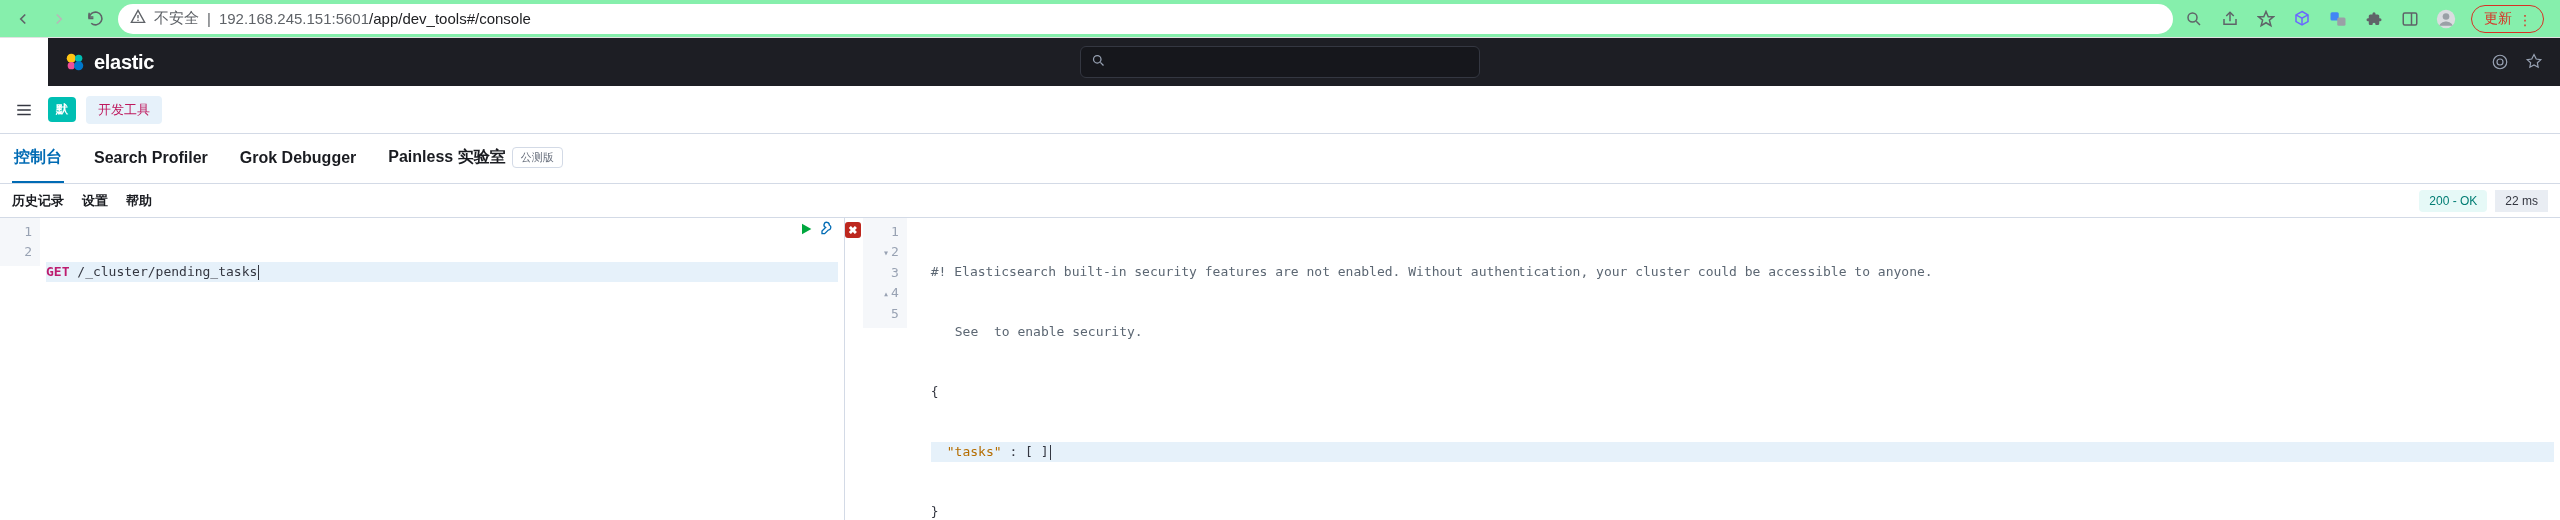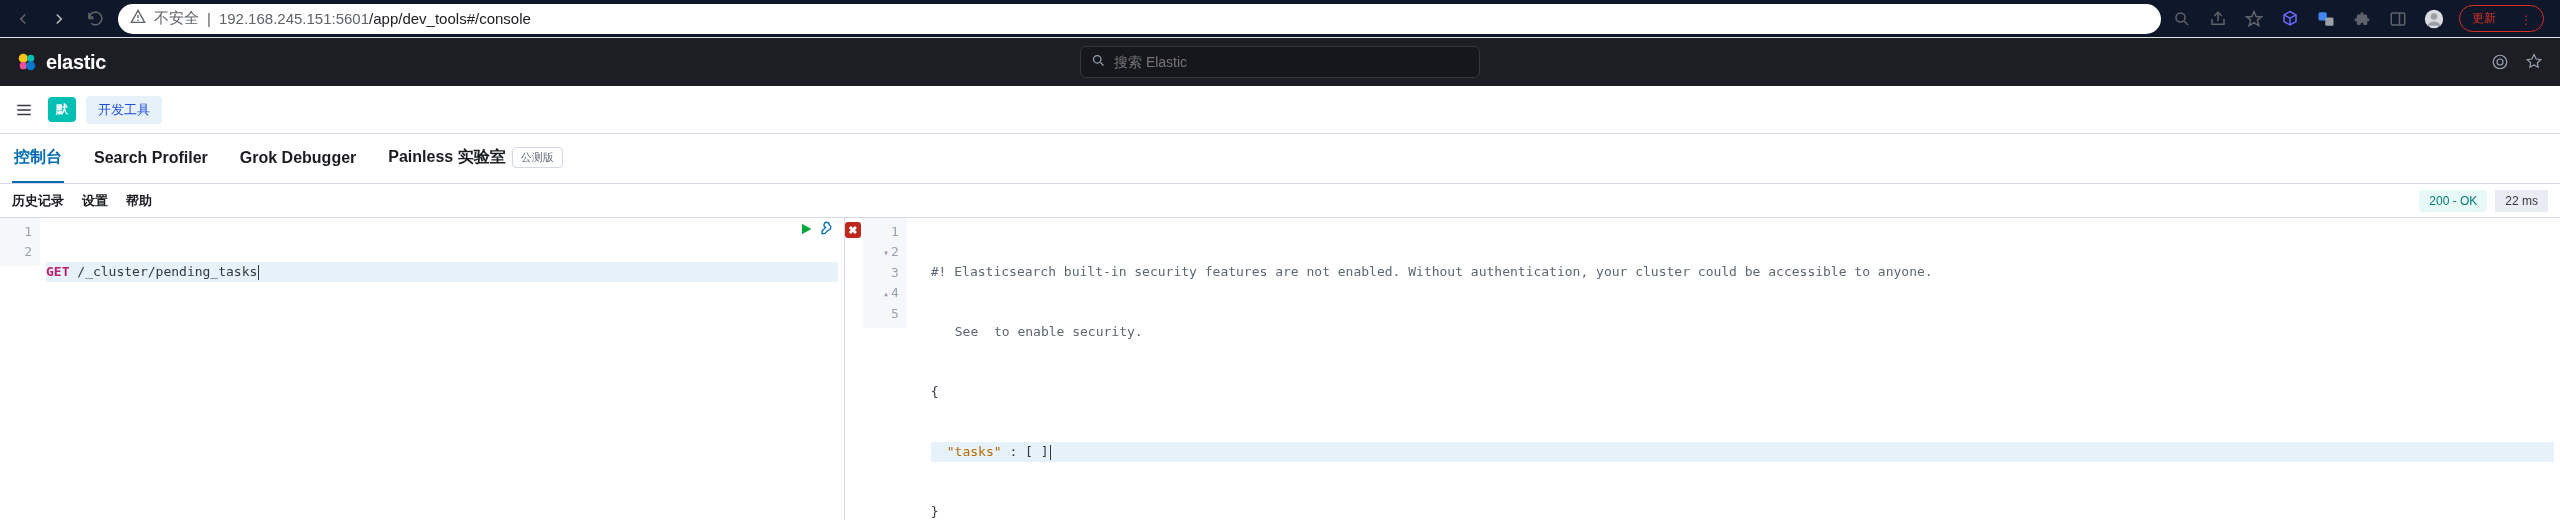--- a/index.html
+++ b/index.html
@@ -1,46 +1,46 @@
 <!DOCTYPE html>
 <html><head>
 <meta charset="utf-8">
 <style>
   * { box-sizing: border-box; margin: 0; padding: 0; }
   body { font-family: -apple-system, BlinkMacSystemFont, "Segoe UI", Helvetica, Arial, sans-serif; font-size: 14px; background: #fff; color: #1a1c21; }
 
   
-  .chrome-bar { display: flex; align-items: center; height: 38px; padding: 0 10px; gap: 10px; background: #0f172a; border-bottom: 1px solid #e2e2e2; }
+  .chrome-bar { display: flex; align-items: center; height: 38px; padding: 0 10px; gap: 10px; background: #86efac; border-bottom: 1px solid #e2e2e2; }
   .chrome-nav-btn { width: 26px; height: 26px; display: flex; align-items: center; justify-content: center; color: #5f6368; cursor: pointer; border-radius: 50%; }
   .chrome-nav-btn.disabled { color: #b8b8b8; }
   .address-bar { flex: 1; display: flex; align-items: center; height: 30px; background: #fff; border-radius: 15px; padding: 0 12px; gap: 8px; color: #202124; font-size: 15px; }
   .address-bar .warn { color: #5f6368; }
   .address-text { color: #5f6368; }
   .address-text .path { color: #202124; }
   .chrome-right { display: flex; align-items: center; gap: 14px; padding-right: 6px; }
   .chrome-icon { width: 22px; height: 22px; display: flex; align-items: center; justify-content: center; color: #5f6368; cursor: pointer; }
-  .update-btn { border: 1px solid #d93025; color: #d93025; padding: 4px 12px; border-radius: 16px; font-size: 12px; display: flex; align-items: flex-end; gap: 24px; cursor: pointer; }
+  .update-btn { border: 1px solid #d93025; color: #d93025; padding: 4px 12px; border-radius: 16px; font-size: 14px; display: flex; align-items: flex-end; gap: 6px; cursor: pointer; }
   .update-btn .dots { letter-spacing: -1px; }
 
   
-  .elastic-header { display: flex; align-items: center; height: 48px; background: #1d1e24; color: #fff; padding: 0 16px; }
+  .elastic-header { display: flex; align-items: center; height: 48px; background: #1d1e24; color: #fff; padding: 0 16px; margin-left: 48px; }
   .elastic-logo { display: flex; align-items: center; gap: 8px; }
   .elastic-logo .mark { width: 22px; height: 22px; }
   .elastic-logo .word { font-size: 20px; font-weight: 600; letter-spacing: -0.3px; color:#fff; }
   .header-center { position:absolute; left:50%; transform:translateX(-50%); }
   .search-box { display: flex; align-items: center; width: 400px; height: 32px; border: 1px solid #343741; border-radius: 6px; padding: 0 10px; gap: 8px; color: #98a2b3; background: #16171c; }
   .search-box input { background: transparent; border: none; outline: none; color: #fff; font-size: 14px; flex: 1; }
   .header-right { margin-left:auto; display:flex; align-items:center; gap:14px; }
   .header-icon { color:#98a2b3; width:20px; height:20px; display:flex;align-items:center;justify-content:center; cursor:pointer;}
 
   
   .secondary-nav { display:flex; align-items:center; height:48px; border-bottom:1px solid #d3dae6; padding:0 10px; gap:10px; }
   .menu-btn { width:28px; height:28px; display:flex; align-items:center; justify-content:center; cursor:pointer; color:#343741;}
   .pill-green { background:#00bfb3; color:#fff; font-size:12px; font-weight:700; padding:4px 8px; border-radius:4px;}
-  .pill-blue { background:#e6f1fa; color:#1d4ed8; font-size:13px; padding:5px 12px; border-radius:4px; font-weight:500;}
+  .pill-blue { background:#e6f1fa; color:#be185d; font-size:13px; padding:5px 12px; border-radius:4px; font-weight:500;}
 
   
   .tabs-row { display:flex; align-items:center; height:50px; padding:0 12px; gap:28px; border-bottom:1px solid #d3dae6;}
   .tab { font-size:16px; font-weight:700; color:#1a1c21; cursor:pointer; height:100%; display:flex; align-items:center; border-bottom:2px solid transparent; padding:0 2px;}
   .tab.active { color:#006bb4; border-bottom-color:#006bb4;text-align:center; }
   .beta-badge { border:1px solid #d3dae6; color:#69707d; font-size:11px; padding:2px 8px; border-radius:4px; margin-left:6px; font-weight:500;}
 
   
   .toolbar-row { display:flex; align-items:center; height:34px; padding:0 12px; border-bottom:1px solid #d3dae6; font-size:13px;}
   .toolbar-links { display:flex; gap:18px; font-weight:600; color:#1a1c21;}
@@ -183,21 +183,20 @@
         </svg>
     </span>
     <span class="word">elastic</span>
   </div>
   <div class="header-center">
     <div class="search-box">
       <span><svg width="15" height="15" viewBox="0 0 24 24" fill="none" stroke="currentColor" stroke-width="2">
             <circle cx="10" cy="10" r="6"></circle>
             <line x1="15" y1="15" x2="20" y2="20"></line>
           </svg></span>
-      <input placeholder="搜索 Elastic" style="">
     </div>
   </div>
   <div class="header-right">
     <div class="header-icon">
         <svg width="18" height="18" viewBox="0 0 24 24" fill="none" stroke="currentColor" stroke-width="1.6">
           <circle cx="12" cy="12" r="9"></circle>
           <circle cx="12" cy="12" r="4"></circle>
         </svg>
       </div>
     <div class="header-icon">

